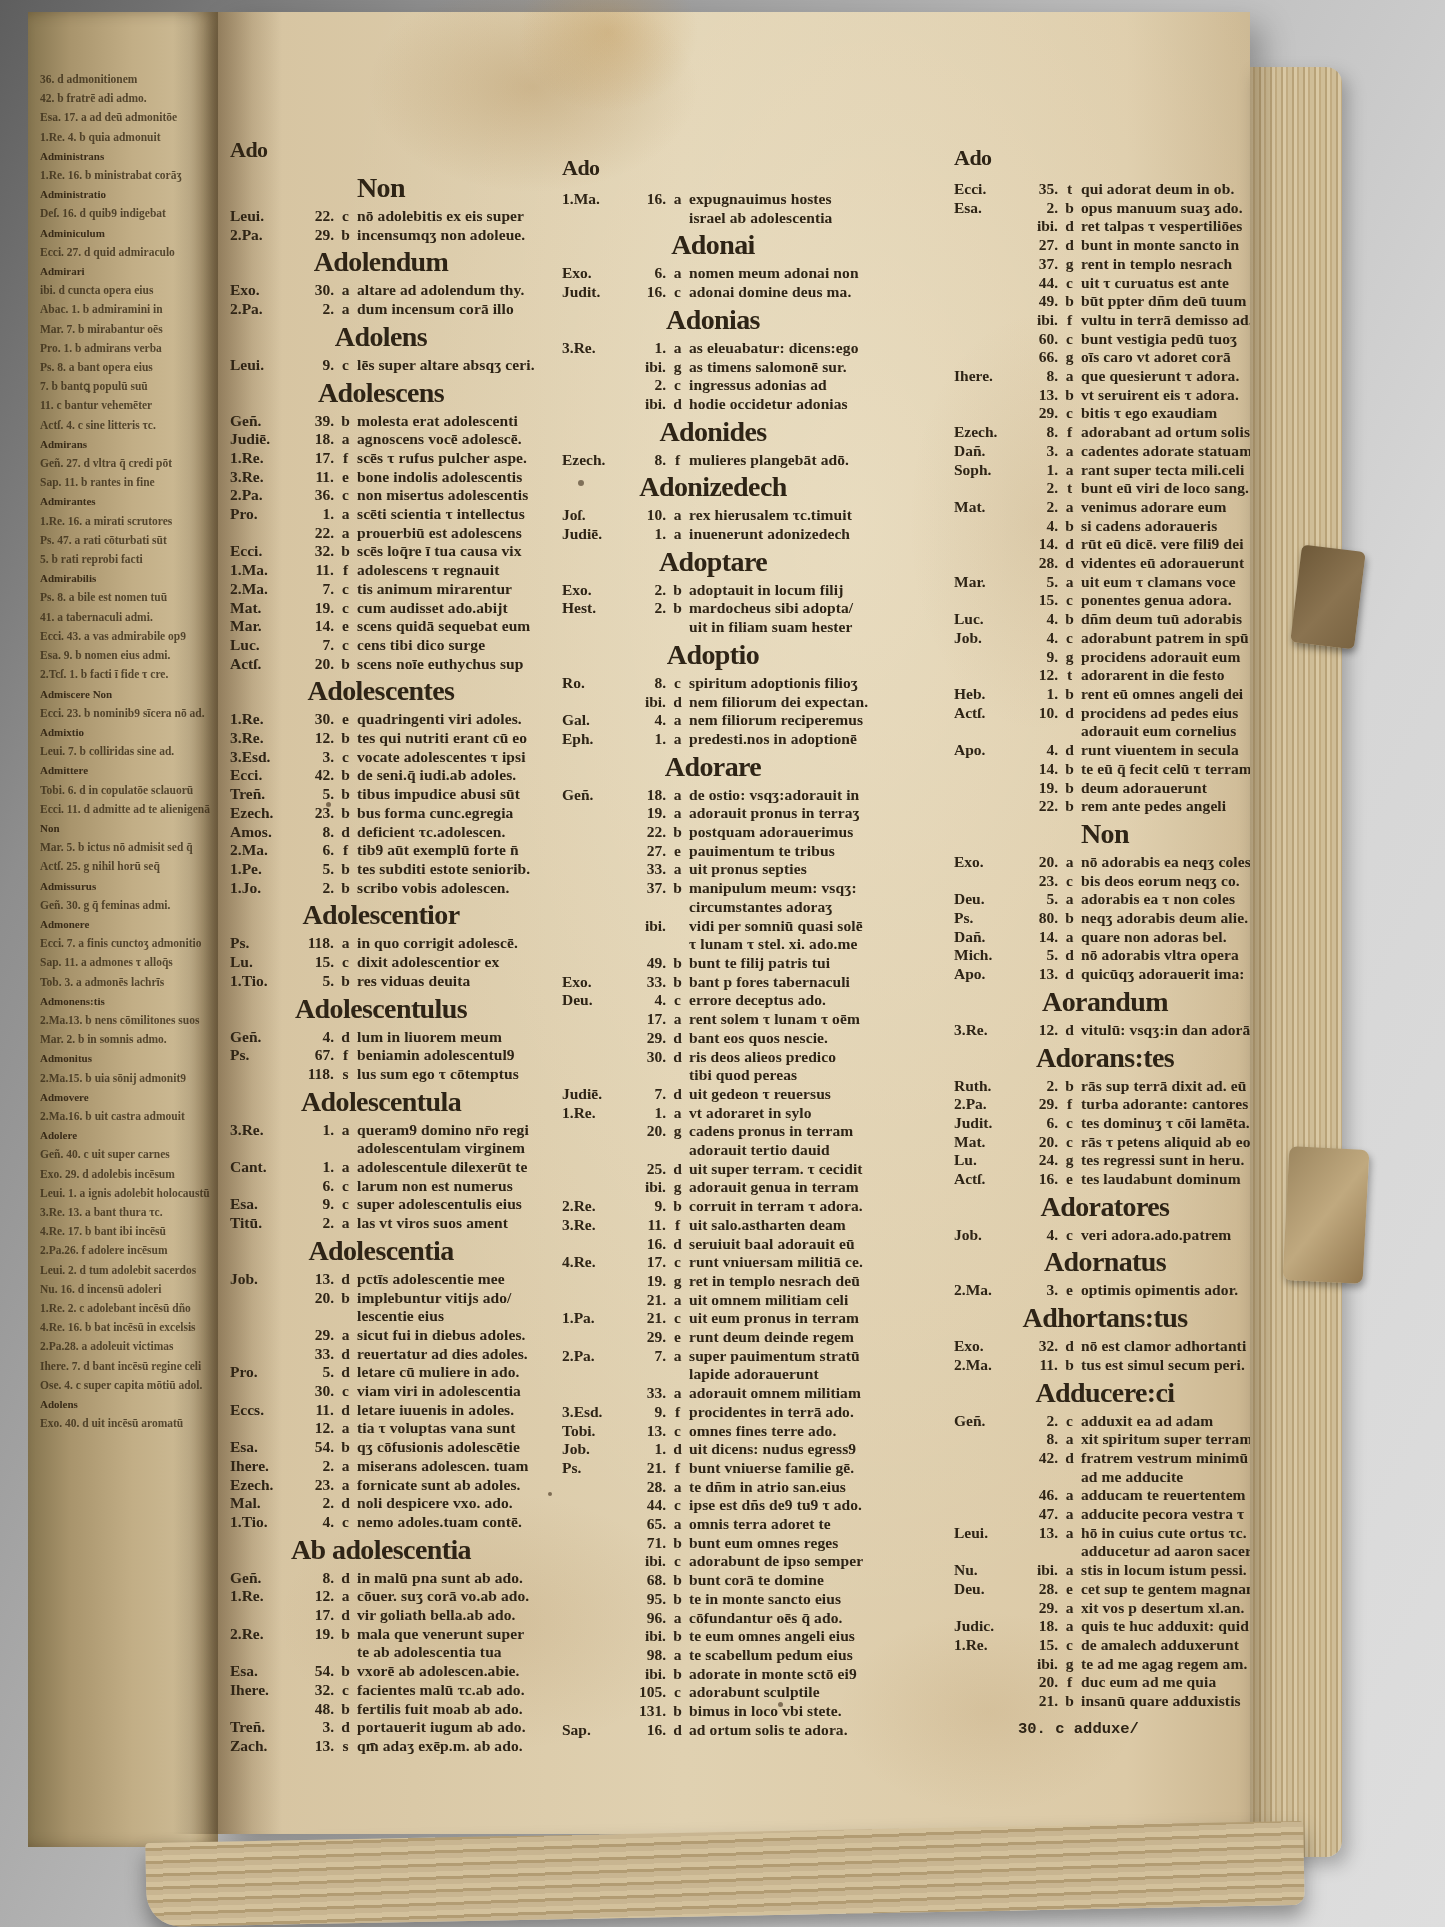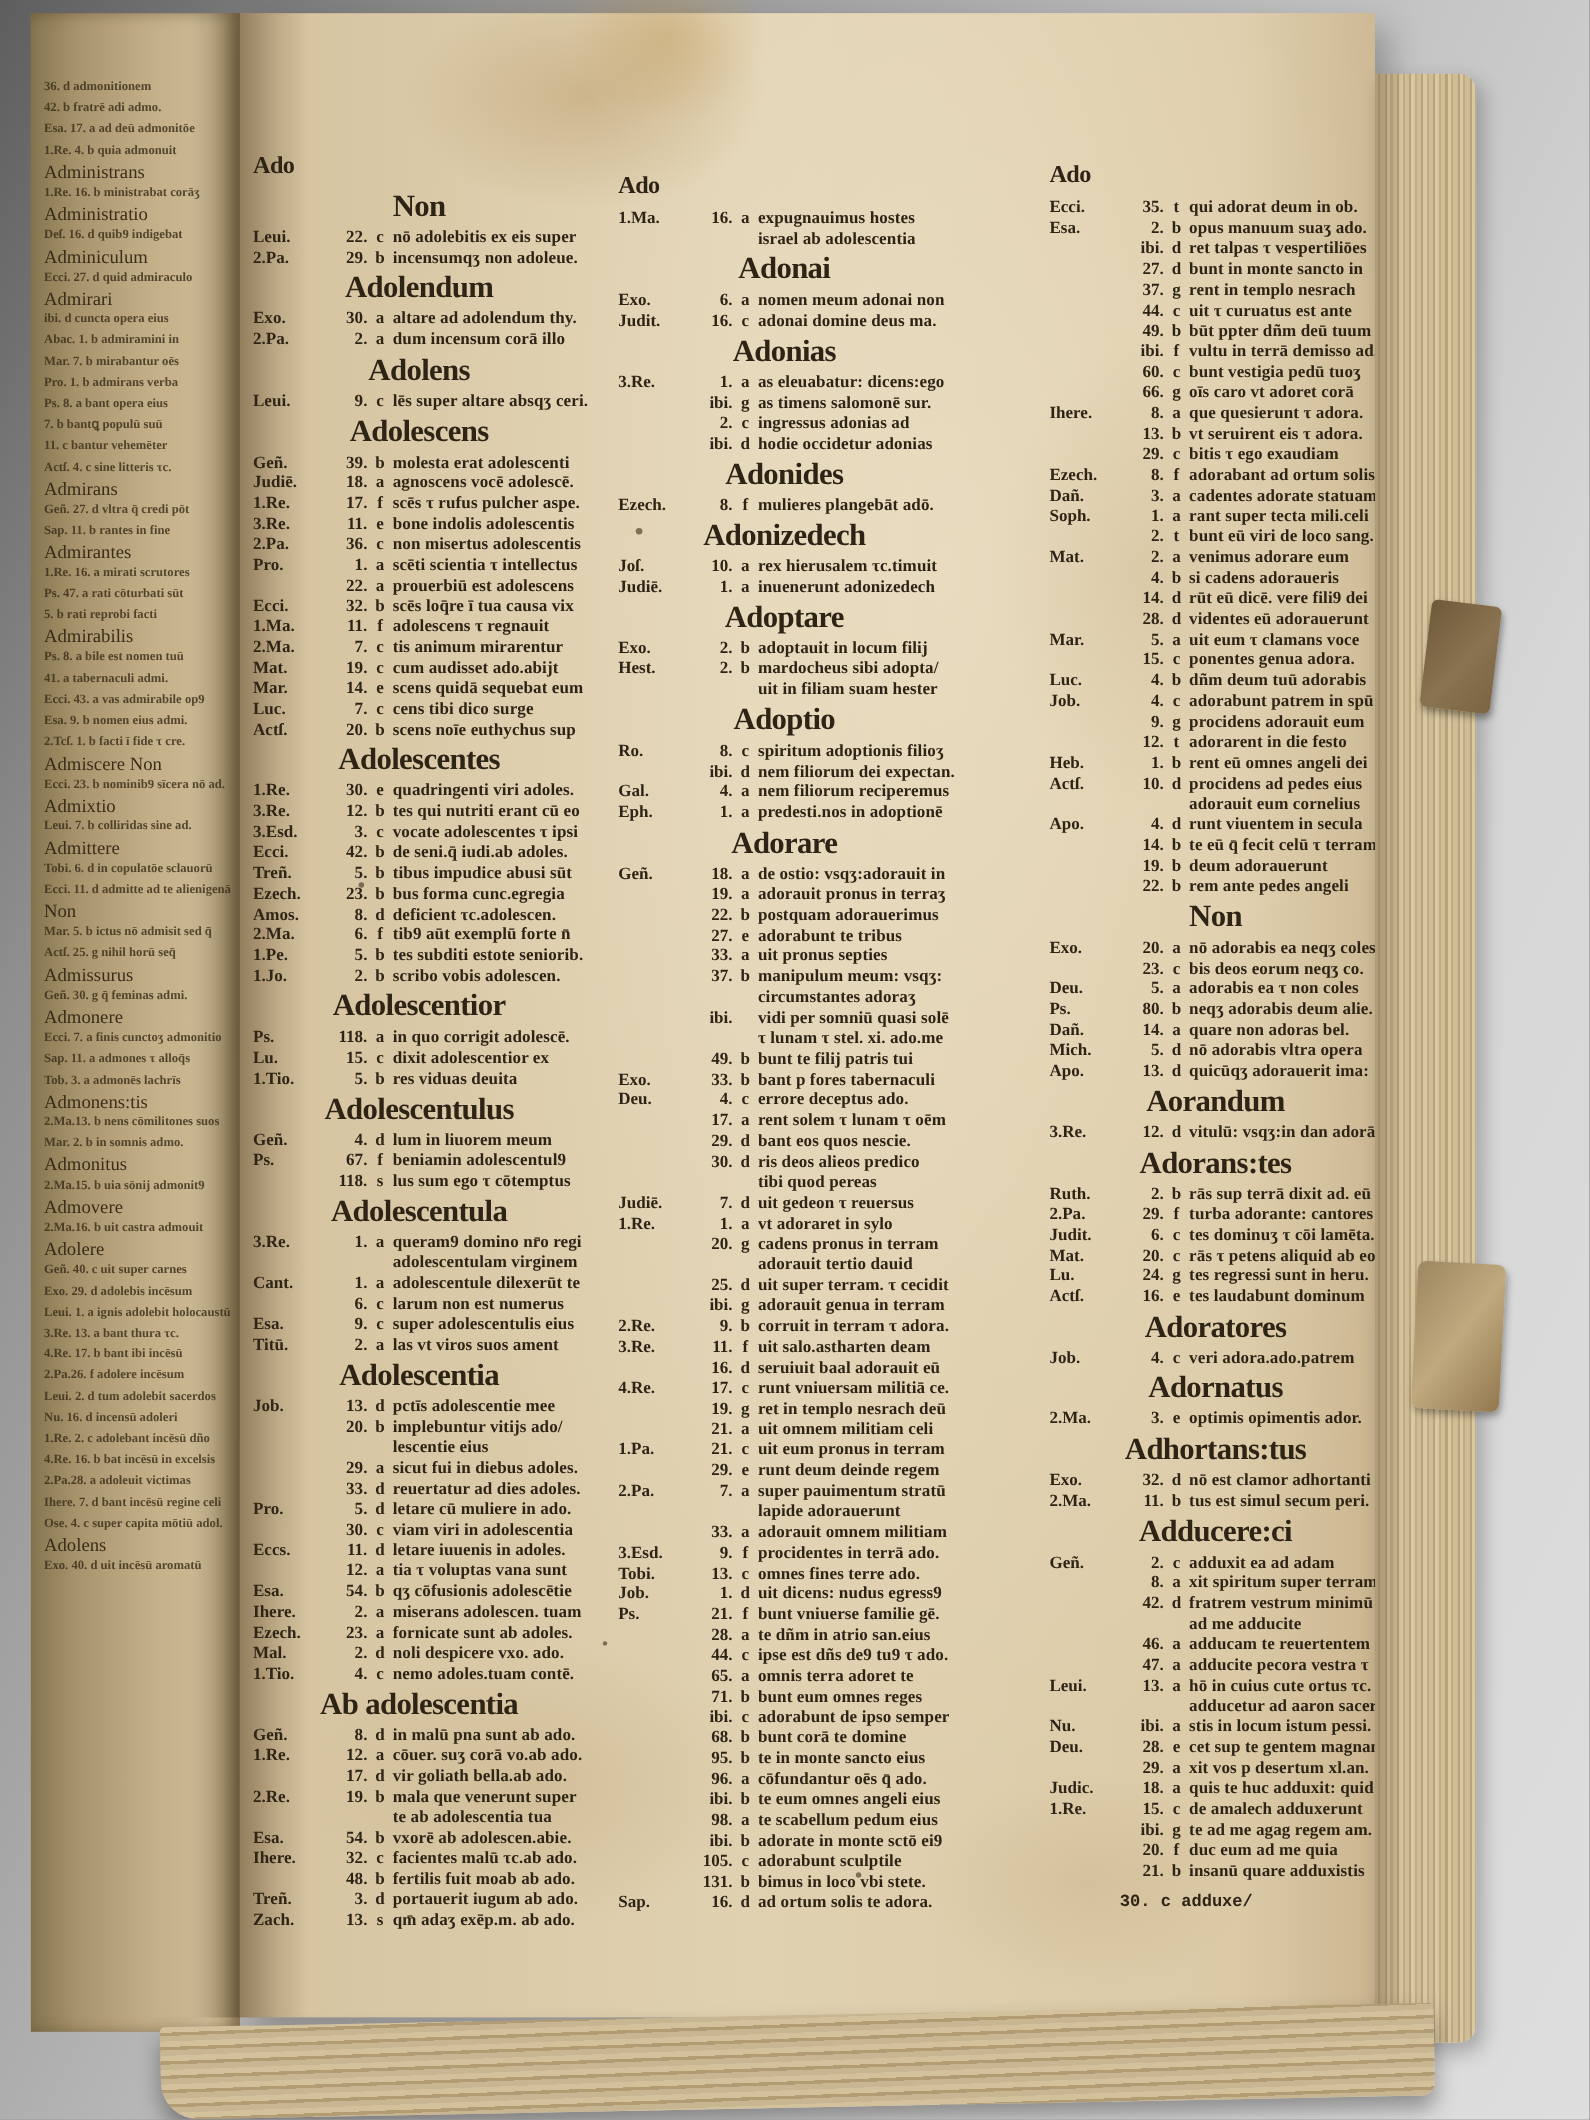--- a/index.html
+++ b/index.html
@@ -6,21 +6,21 @@
   .photo{position:relative;width:1445px;height:1927px;overflow:hidden;
     background:linear-gradient(115deg,#5e5e5e 0%,#8e8e8e 18%,#b9b9b9 45%,#d6d6d6 72%,#dedede 100%);
     font-family:"Liberation Serif","DejaVu Serif",serif;color:#2e2416;}
   .book{position:absolute;left:28px;top:12px;width:1318px;height:1927px;}
   
   .under-strip{position:absolute;left:0;top:0;width:190px;height:1835px;overflow:hidden;
     background:linear-gradient(90deg,#85754f 0%,#a8946c 22%,#c2ae86 55%,#cdbb95 85%,#b7a177 100%);
     box-shadow:inset -8px 0 14px rgba(50,35,15,.35);padding:0;}
   .frag-wrap{padding:58px 0 0 12px;}
   .frag{font-size:11.5px;line-height:19.2px;white-space:nowrap;color:rgba(55,42,22,.8);font-weight:600;}
-  .frag.b{font-weight:400;font-size:17px;color:rgba(45,32,15,.9);}
+  .frag.b{font-weight:700;font-size:11px;color:rgba(45,32,15,.9);}
   
   .page{position:absolute;left:190px;top:0;width:1032px;height:1822px;
     background:
       radial-gradient(ellipse at 62% 28%,rgba(255,250,232,.30),rgba(255,250,232,0) 60%),
       linear-gradient(90deg,#c0a982 0%,#d7c5a2 6%,#e0d1b1 45%,#dccaa7 88%,#cbb690 100%);
     box-shadow:12px 14px 30px rgba(0,0,0,.28);}
   .stain{position:absolute;border-radius:50%;pointer-events:none;}
   .stain.s1{left:150px;top:-30px;width:330px;height:210px;background:radial-gradient(closest-side,rgba(160,118,58,.30),rgba(160,118,58,0));}
   .stain.s2{left:300px;top:-60px;width:180px;height:160px;background:radial-gradient(closest-side,rgba(185,140,70,.35),rgba(185,140,70,0));}
   .stain.s3{left:60px;top:1480px;width:420px;height:260px;background:radial-gradient(closest-side,rgba(150,108,52,.14),rgba(150,108,52,0));}
@@ -686,21 +686,21 @@
           <div class="row">
             <span class="ref"></span>
             <span class="ch">22.</span>
             <span class="lt">b</span>
             <span class="tx">postquam adorauerimus</span>
           </div>
           <div class="row">
             <span class="ref"></span>
             <span class="ch">27.</span>
             <span class="lt">e</span>
-            <span class="tx">adorabunt te tribus</span>
+            <span class="tx">pauimentum te tribus</span>
           </div>
           <div class="row">
             <span class="ref"></span>
             <span class="ch">33.</span>
             <span class="lt">a</span>
             <span class="tx">uit pronus septies</span>
           </div>
           <div class="row">
             <span class="ref"></span>
             <span class="ch">37.</span>

